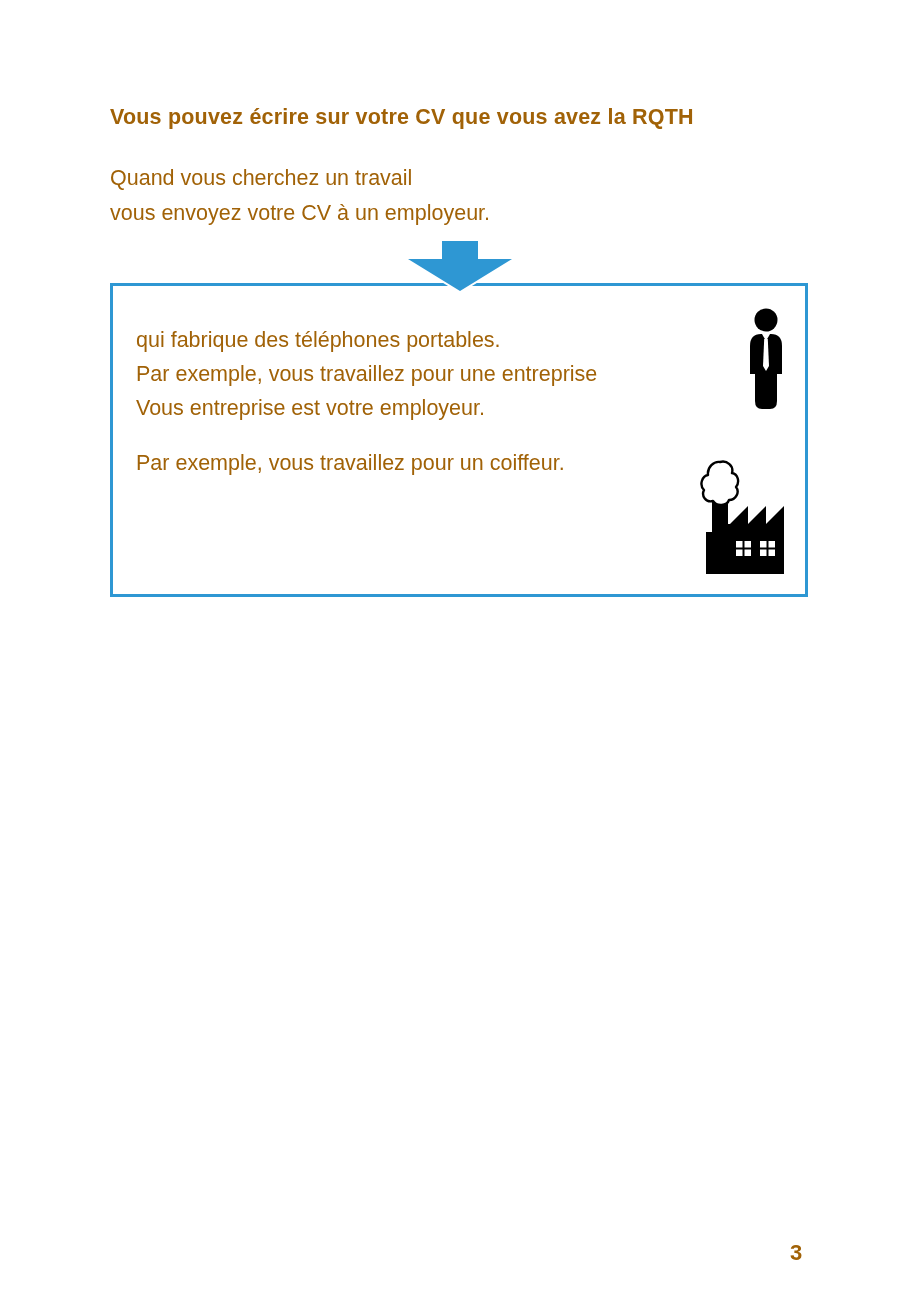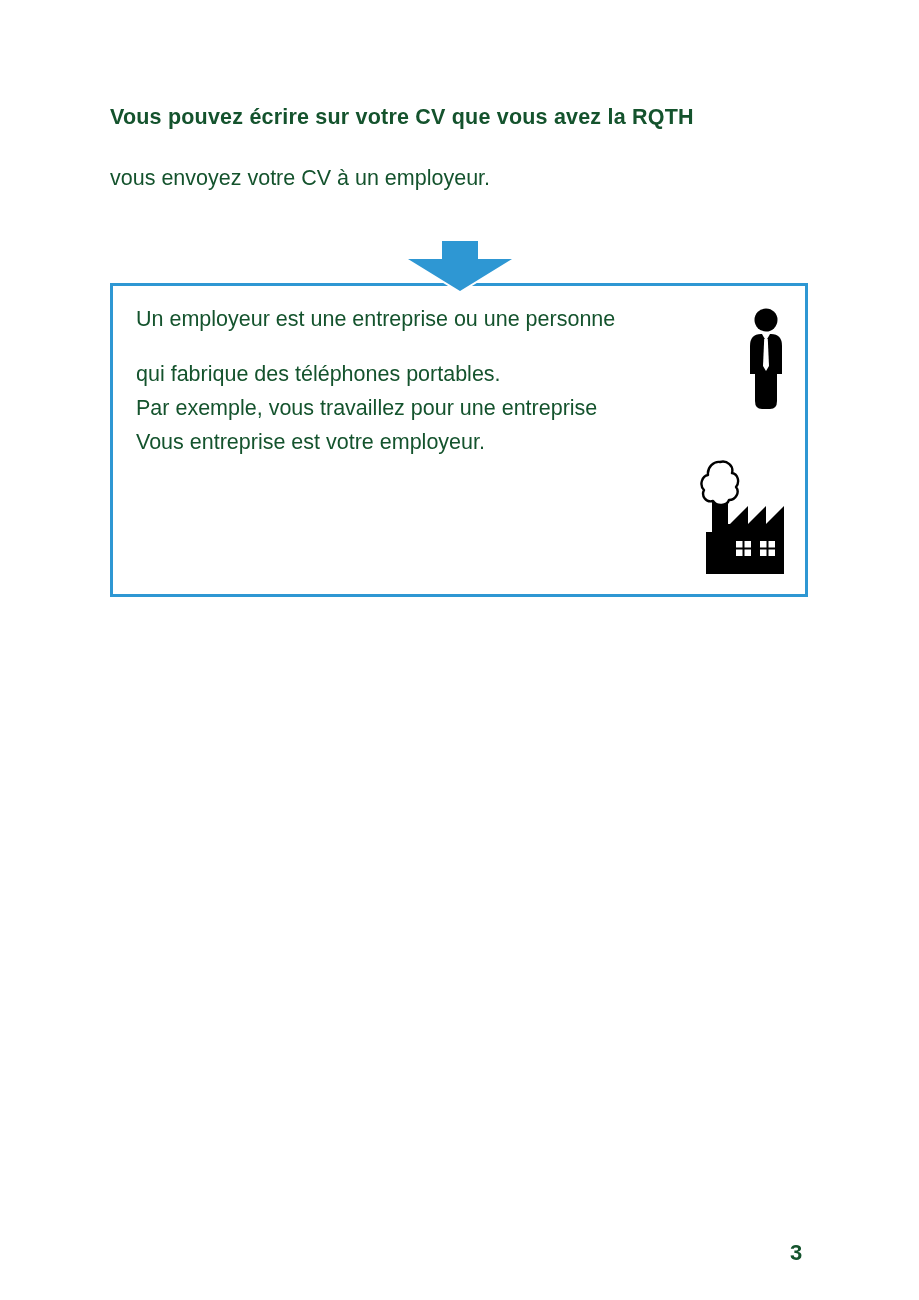--- a/index.html
+++ b/index.html
@@ -3,21 +3,21 @@
 <meta charset="utf-8">
 <style>
   * { margin: 0; padding: 0; box-sizing: border-box; }
   html, body { background: #e8e8e8; }
   .page {
     position: relative;
     width: 919px;
     height: 1300px;
     background: #ffffff;
     font-family: "Liberation Sans", "DejaVu Sans", sans-serif;
-    color: #14532d;
+    color: #a16207;
     overflow: hidden;
     margin: 0 auto;
   }
   .heading {
     position: absolute;
     left: 110px;
     top: 105px;
     font-size: 21.5px;
     font-weight: bold;
     letter-spacing: 0.2px;
@@ -81,41 +81,42 @@
   .line { white-space: nowrap; }
 </style>
 </head>
 <body>
 
 <div class="page">
 
   <h1 class="heading">Vous pouvez écrire sur votre CV que vous avez la RQTH</h1>
 
   <div class="intro">
+    <div class="line">Quand vous cherchez un travail</div>
     <div class="line">vous envoyez votre CV à un employeur.</div>
   </div>
 
   <div class="arrow-wrap">
     <svg width="104" height="50" viewBox="0 0 104 50" aria-hidden="true">
       <polygon points="34,0 70,0 70,18 104,18 52,50 0,18 34,18" fill="#2E97D3" stroke="#ffffff" stroke-width="4" paint-order="stroke"></polygon>
     </svg>
   </div>
 
   <div class="info-box">
 
     <div class="box-text">
       <div class="para">
-        <div class="line">Un employeur est une entreprise ou une personne</div>
       </div>
       <div class="para">
         <div class="line">qui fabrique des téléphones portables.</div>
         <div class="line">Par exemple, vous travaillez pour une entreprise</div>
         <div class="line">Vous entreprise est votre employeur.</div>
       </div>
       <div class="para">
+        <div class="line">Par exemple, vous travaillez pour un coiffeur.</div>
       </div>
     </div>
 
     <div class="person-icon-wrap">
       <svg width="40" height="103" viewBox="0 0 40 103" aria-hidden="true">
 
         <circle cx="20" cy="12" r="11.5" fill="#000000"></circle>
 
         <path d="M4,66 L4,38 Q4,26 15,26 L25,26 Q36,26 36,38 L36,66 Z" fill="#000000"></path>
 

